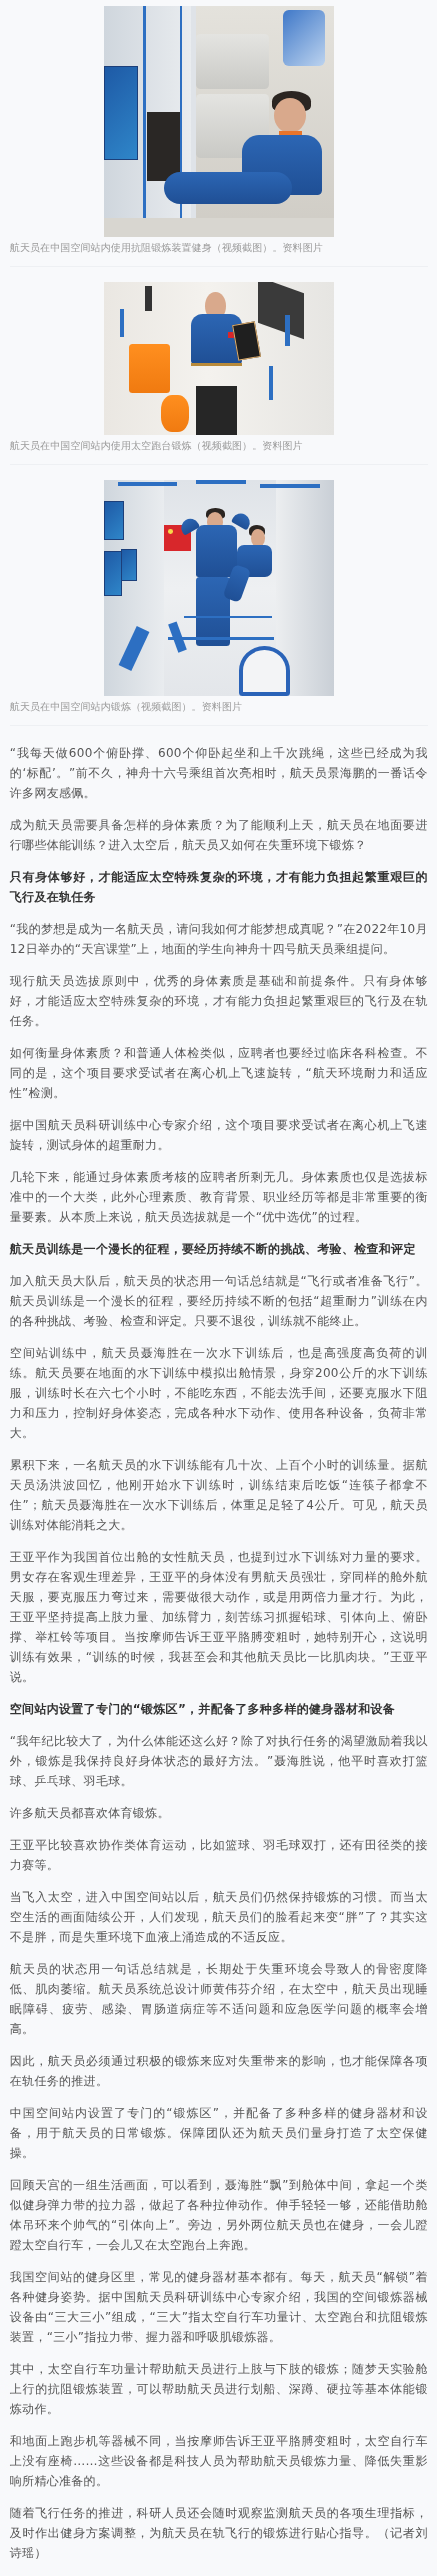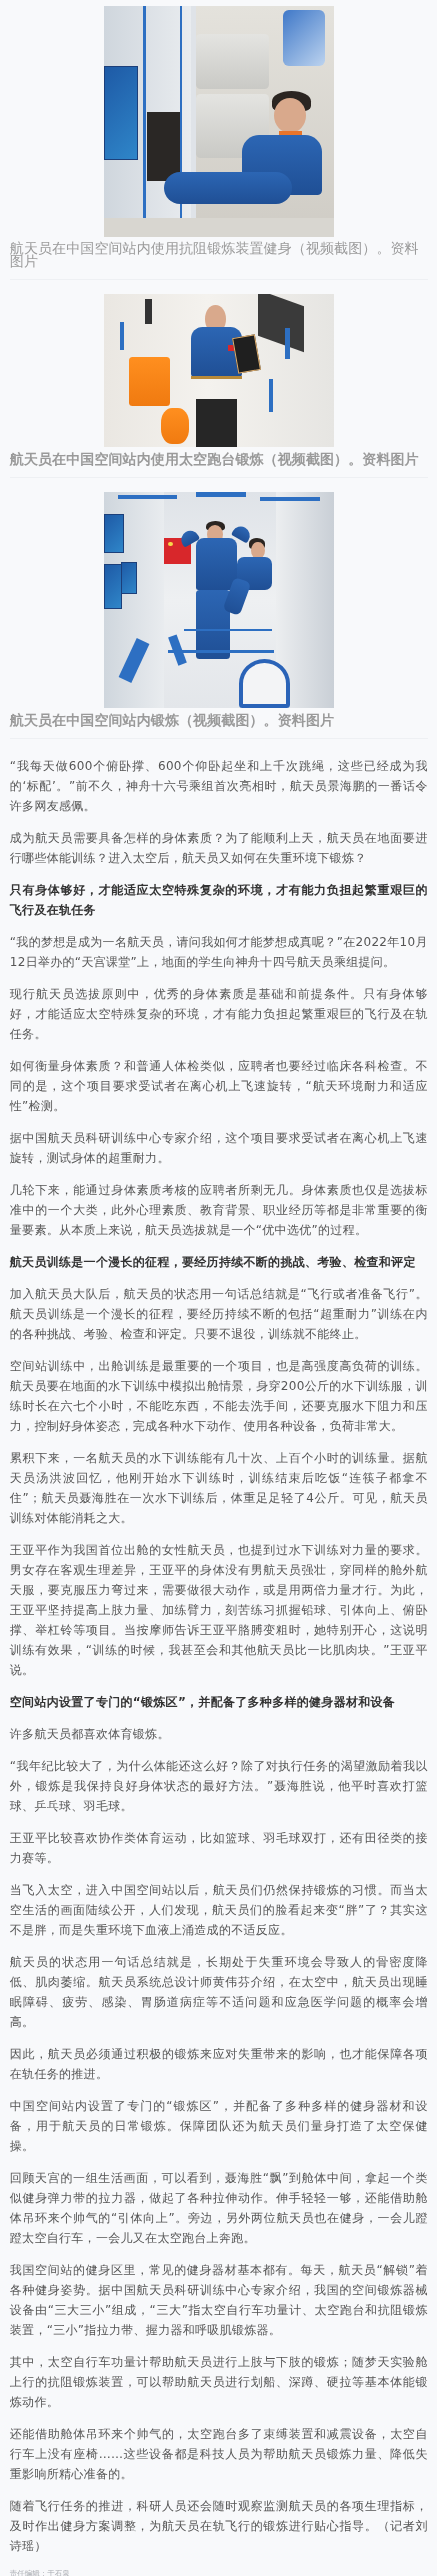--- a/index.html
+++ b/index.html
@@ -7,31 +7,31 @@
     width: 437px;
     height: 2576px;
     background: #f8f9fb;
     font-family: "DejaVu Sans", "Liberation Sans", sans-serif;
     color: #555;
     overflow: hidden;
   }
   .article { padding: 5.8px 9.2px 0 9.8px; }
 
   .figure { margin: 0; }
-  .figure + .figure { margin-top: 14.4px; font-weight: bold; }
+  .figure + .figure { margin-top: 14.4px; }
   .photo {
     position: relative;
     width: 230px;
     margin-left: 94px;
     overflow: hidden;
     background: #dfe3e8;
   }
   .caption {
     margin-top: 5.2px;
-    font-size: 14px;
+    font-size: 10px;
     line-height: 12.7px;
     color: #9a9a9a;
     letter-spacing: 0.1px;
   }
   .separator {
     margin-top: 11.5px;
     height: 1.2px;
     background: #eef0f3;
   }
 
@@ -151,33 +151,33 @@
       <p class="para">“我每天做600个俯卧撑、600个仰卧起坐和上千次跳绳，这些已经成为我的‘标配’。”前不久，神舟十六号乘组首次亮相时，航天员景海鹏的一番话令许多网友感佩。</p>
       <p class="para">成为航天员需要具备怎样的身体素质？为了能顺利上天，航天员在地面要进行哪些体能训练？进入太空后，航天员又如何在失重环境下锻炼？</p>
       <h2 class="heading">只有身体够好，才能适应太空特殊复杂的环境，才有能力负担起繁重艰巨的飞行及在轨任务</h2>
       <p class="para">“我的梦想是成为一名航天员，请问我如何才能梦想成真呢？”在2022年10月12日举办的“天宫课堂”上，地面的学生向神舟十四号航天员乘组提问。</p>
       <p class="para">现行航天员选拔原则中，优秀的身体素质是基础和前提条件。只有身体够好，才能适应太空特殊复杂的环境，才有能力负担起繁重艰巨的飞行及在轨任务。</p>
       <p class="para">如何衡量身体素质？和普通人体检类似，应聘者也要经过临床各科检查。不同的是，这个项目要求受试者在离心机上飞速旋转，“航天环境耐力和适应性”检测。</p>
       <p class="para">据中国航天员科研训练中心专家介绍，这个项目要求受试者在离心机上飞速旋转，测试身体的超重耐力。</p>
       <p class="para">几轮下来，能通过身体素质考核的应聘者所剩无几。身体素质也仅是选拔标准中的一个大类，此外心理素质、教育背景、职业经历等都是非常重要的衡量要素。从本质上来说，航天员选拔就是一个“优中选优”的过程。</p>
       <h2 class="heading">航天员训练是一个漫长的征程，要经历持续不断的挑战、考验、检查和评定</h2>
       <p class="para">加入航天员大队后，航天员的状态用一句话总结就是“飞行或者准备飞行”。航天员训练是一个漫长的征程，要经历持续不断的包括“超重耐力”训练在内的各种挑战、考验、检查和评定。只要不退役，训练就不能终止。</p>
-      <p class="para">空间站训练中，出舱训练是最重要的一个项目，也是高强度高负荷的训练。航天员要在地面的水下训练中模拟出舱情景，身穿200公斤的水下训练服，训练时长在六七个小时，不能吃东西，不能去洗手间，还要克服水下阻力和压力，控制好身体姿态，完成各种水下动作、使用各种设备，负荷非常大。</p>
+      <p class="para">空间站训练中，航天员聂海胜在一次水下训练后，也是高强度高负荷的训练。航天员要在地面的水下训练中模拟出舱情景，身穿200公斤的水下训练服，训练时长在六七个小时，不能吃东西，不能去洗手间，还要克服水下阻力和压力，控制好身体姿态，完成各种水下动作、使用各种设备，负荷非常大。</p>
       <p class="para">累积下来，一名航天员的水下训练能有几十次、上百个小时的训练量。据航天员汤洪波回忆，他刚开始水下训练时，训练结束后吃饭“连筷子都拿不住”；航天员聂海胜在一次水下训练后，体重足足轻了4公斤。可见，航天员训练对体能消耗之大。</p>
       <p class="para">王亚平作为我国首位出舱的女性航天员，也提到过水下训练对力量的要求。男女存在客观生理差异，王亚平的身体没有男航天员强壮，穿同样的舱外航天服，要克服压力弯过来，需要做很大动作，或是用两倍力量才行。为此，王亚平坚持提高上肢力量、加练臂力，刻苦练习抓握铅球、引体向上、俯卧撑、举杠铃等项目。当按摩师告诉王亚平胳膊变粗时，她特别开心，这说明训练有效果，“训练的时候，我甚至会和其他航天员比一比肌肉块。”王亚平说。</p>
       <h2 class="heading">空间站内设置了专门的“锻炼区”，并配备了多种多样的健身器材和设备</h2>
+      <p class="para">“我年纪比较大了，为什么体能还这么好？除了对执行任务的渴望激励着我以外，锻炼是我保持良好身体状态的最好方法。”聂海胜说，他平时喜欢打篮球、乒乓球、羽毛球。</p>
       <p class="para">许多航天员都喜欢体育锻炼。</p>
-      <p class="para">“我年纪比较大了，为什么体能还这么好？除了对执行任务的渴望激励着我以外，锻炼是我保持良好身体状态的最好方法。”聂海胜说，他平时喜欢打篮球、乒乓球、羽毛球。</p>
       <p class="para">王亚平比较喜欢协作类体育运动，比如篮球、羽毛球双打，还有田径类的接力赛等。</p>
       <p class="para">当飞入太空，进入中国空间站以后，航天员们仍然保持锻炼的习惯。而当太空生活的画面陆续公开，人们发现，航天员们的脸看起来变“胖”了？其实这不是胖，而是失重环境下血液上涌造成的不适反应。</p>
       <p class="para">航天员的状态用一句话总结就是，长期处于失重环境会导致人的骨密度降低、肌肉萎缩。航天员系统总设计师黄伟芬介绍，在太空中，航天员出现睡眠障碍、疲劳、感染、胃肠道病症等不适问题和应急医学问题的概率会增高。</p>
       <p class="para">因此，航天员必须通过积极的锻炼来应对失重带来的影响，也才能保障各项在轨任务的推进。</p>
       <p class="para">中国空间站内设置了专门的“锻炼区”，并配备了多种多样的健身器材和设备，用于航天员的日常锻炼。保障团队还为航天员们量身打造了太空保健操。</p>
       <p class="para">回顾天宫的一组生活画面，可以看到，聂海胜“飘”到舱体中间，拿起一个类似健身弹力带的拉力器，做起了各种拉伸动作。伸手轻轻一够，还能借助舱体吊环来个帅气的“引体向上”。旁边，另外两位航天员也在健身，一会儿蹬蹬太空自行车，一会儿又在太空跑台上奔跑。</p>
       <p class="para">我国空间站的健身区里，常见的健身器材基本都有。每天，航天员“解锁”着各种健身姿势。据中国航天员科研训练中心专家介绍，我国的空间锻炼器械设备由“三大三小”组成，“三大”指太空自行车功量计、太空跑台和抗阻锻炼装置，“三小”指拉力带、握力器和呼吸肌锻炼器。</p>
       <p class="para">其中，太空自行车功量计帮助航天员进行上肢与下肢的锻炼；随梦天实验舱上行的抗阻锻炼装置，可以帮助航天员进行划船、深蹲、硬拉等基本体能锻炼动作。</p>
-      <p class="para">还能借助舱体吊环来个帅气的，太空跑台多了束缚装置和减震设备，太空自行车上没有座椅……这些设备都是科技人员为帮助航天员锻炼力量、降低失重影响所精心准备的。</p>
+      <p class="para">和地面上跑步机等器械不同，当按摩师告诉王亚平胳膊变粗时，太空自行车上没有座椅……这些设备都是科技人员为帮助航天员锻炼力量、降低失重影响所精心准备的。</p>
       <p class="para">随着飞行任务的推进，科研人员还会随时观察监测航天员的各项生理指标，及时作出健身方案调整，为航天员在轨飞行的锻炼进行贴心指导。（记者刘诗瑶）</p>
     </div>
 
   <div class="editor">责任编辑：于石泉</div>
 </div>
 
 
 </body></html>

